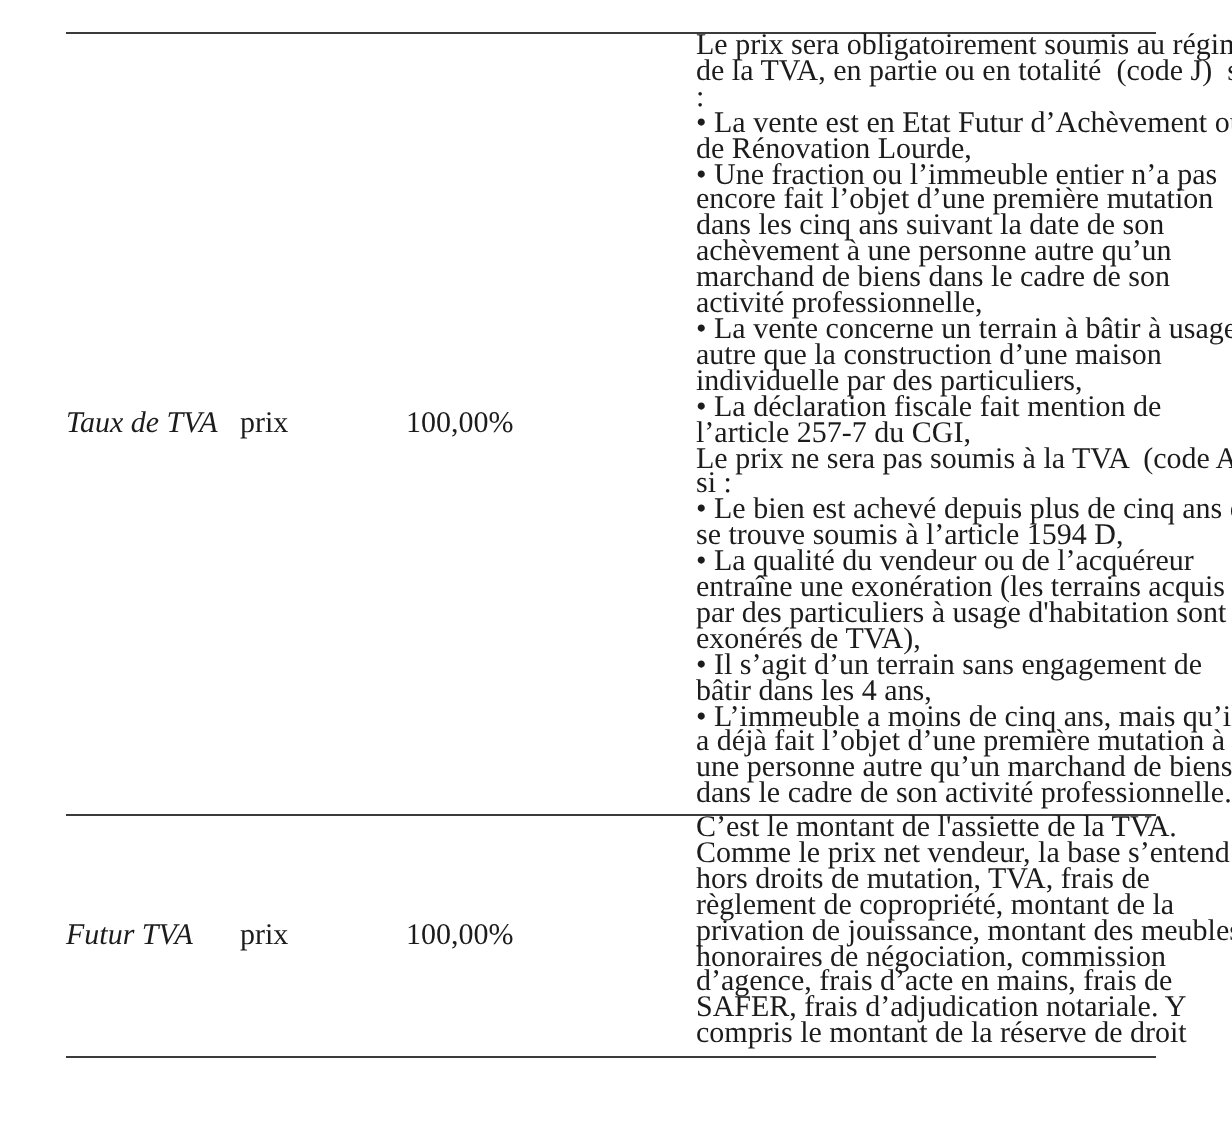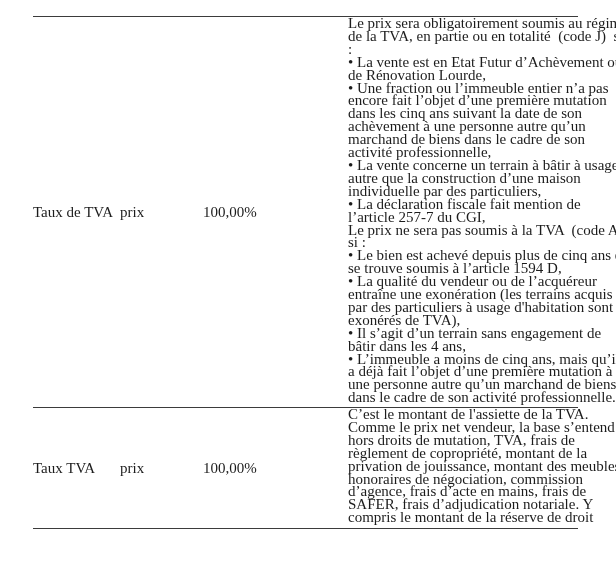--- a/index.html
+++ b/index.html
@@ -31,20 +31,21 @@
     border-bottom: 1.5px solid #3b3b3b;
     font-size: 15px;
     line-height: 12.9px;
     padding: 0;
     color: #1c1c1c;
   }
   td.c-label {
     width: 87px;
     vertical-align: middle;
     padding-left: 12px;
+    font-style: italic;
   }
   td.c-field {
     width: 83px;
     vertical-align: middle;
     font-family: Liberation Serif, serif;
   }
   td.c-value {
     width: 145px;
     vertical-align: middle;
   }
@@ -94,21 +95,21 @@
 par des particuliers à usage d'habitation sont
 exonérés de TVA),
 • Il s’agit d’un terrain sans engagement de
 bâtir dans les 4 ans,
 • L’immeuble a moins de cinq ans, mais qu’il
 a déjà fait l’objet d’une première mutation à
 une personne autre qu’un marchand de biens
 dans le cadre de son activité professionnelle.</td>
       </tr>
       <tr class="row-base">
-        <td class="c-label">Taux TVA</td>
+        <td class="c-label">Futur TVA</td>
         <td class="c-field">prix</td>
         <td class="c-value">100,00%</td>
         <td class="c-desc">C’est le montant de l'assiette de la TVA.
 Comme le prix net vendeur, la base s’entend :
 hors droits de mutation, TVA, frais de
 règlement de copropriété, montant de la
 privation de jouissance, montant des meubles,
 honoraires de négociation, commission
 d’agence, frais d’acte en mains, frais de
 SAFER, frais d’adjudication notariale. Y

